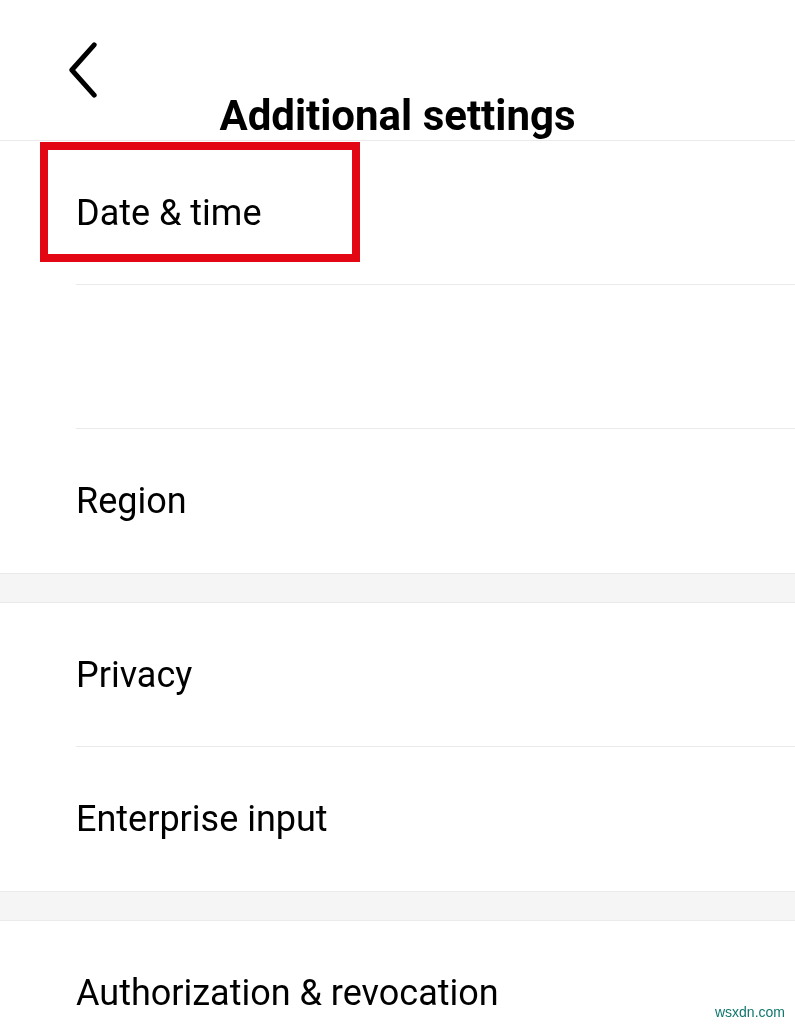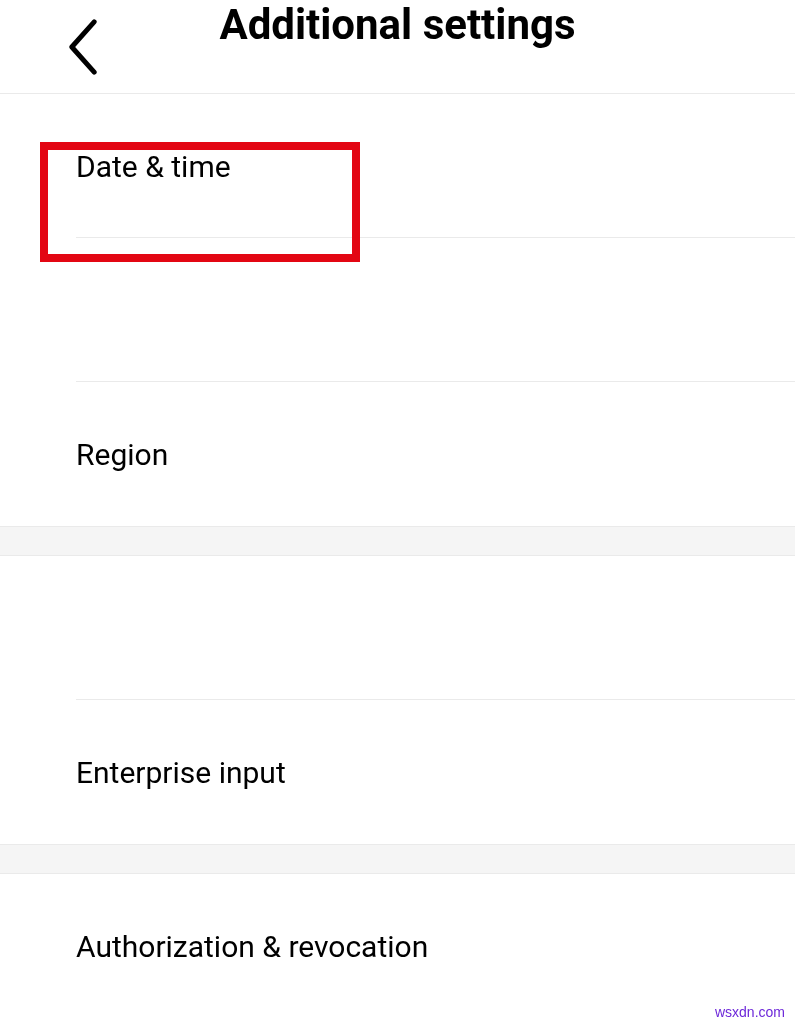--- a/index.html
+++ b/index.html
@@ -6,23 +6,23 @@
     body {
       width: 795px;
       height: 1026px;
       background: #ffffff;
       font-family: -apple-system, BlinkMacSystemFont, "Segoe UI", Roboto, Helvetica, Arial, sans-serif;
       color: #000000;
       position: relative;
       overflow: hidden;
     }
     .header {
-      height: 94px;
+      height: 141px;
       display: flex;
-      align-items: flex-start;
+      align-items: flex-end;
       position: relative;
       border-bottom: 1px solid #eaeaea;
     }
     .back-btn {
       position: absolute;
       left: 66px;
       top: 50%;
       transform: translateY(-50%);
       display: flex;
       align-items: center;
@@ -44,21 +44,21 @@
       background: #f5f5f5;
       border-top: 1px solid #eaeaea;
       border-bottom: 1px solid #eaeaea;
     }
     .list-item {
       height: 144px;
       display: flex;
       align-items: center;
       padding-left: 76px;
       padding-right: 40px;
-      font-size: 30px;
+      font-size: 36px;
       font-weight: 400;
       cursor: pointer;
       position: relative;
     }
     .divider {
       position: absolute;
       bottom: 0;
       left: 76px;
       right: 0;
       height: 1px;
@@ -68,21 +68,21 @@
       position: absolute;
       border: 8px solid #e30613;
       pointer-events: none;
       z-index: 10;
     }
     .watermark {
       position: absolute;
       bottom: 6px;
       right: 10px;
       font-size: 14px;
-      color: #6d28d9;
+      color: #0f766e;
       font-family: Arial, sans-serif;
     }
   </style>
 </head>
 <body>
 
 <div class="header">
   <div class="back-btn">
     <svg viewBox="0 0 24 40">
       <polyline points="20,2 4,20 20,38" fill="none" stroke="#000000" stroke-width="3.5" stroke-linecap="round" stroke-linejoin="round"></polyline>
@@ -98,20 +98,21 @@
 <div class="list-item">
   <div class="divider"></div>
 </div>
 <div class="list-item">
   <span>Region</span>
 </div>
 
 <div class="section-gap"></div>
 
 <div class="list-item">
+  <span>Privacy</span>
   <div class="divider"></div>
 </div>
 <div class="list-item">
   <span>Enterprise input</span>
 </div>
 
 <div class="section-gap"></div>
 
 <div class="list-item">
   <span>Authorization &amp; revocation</span>

